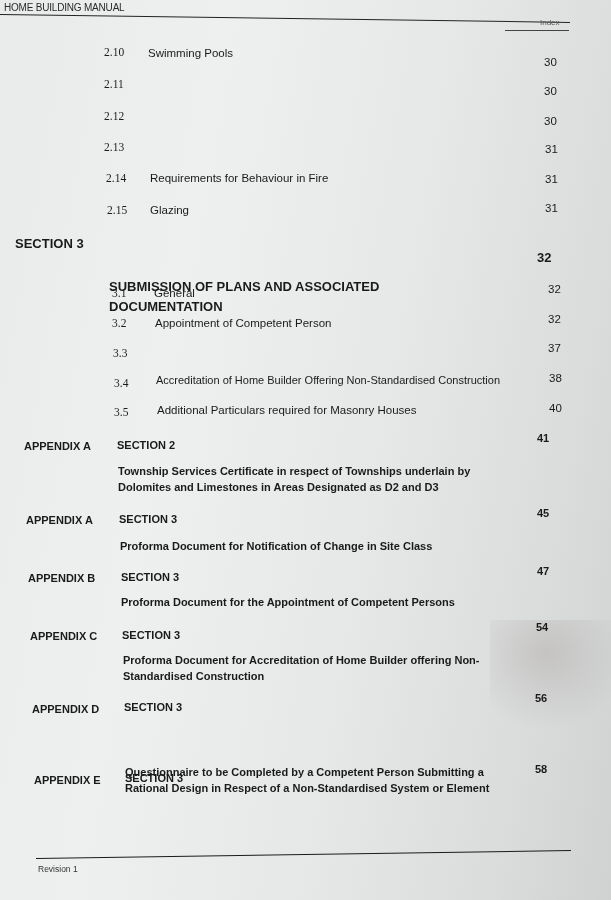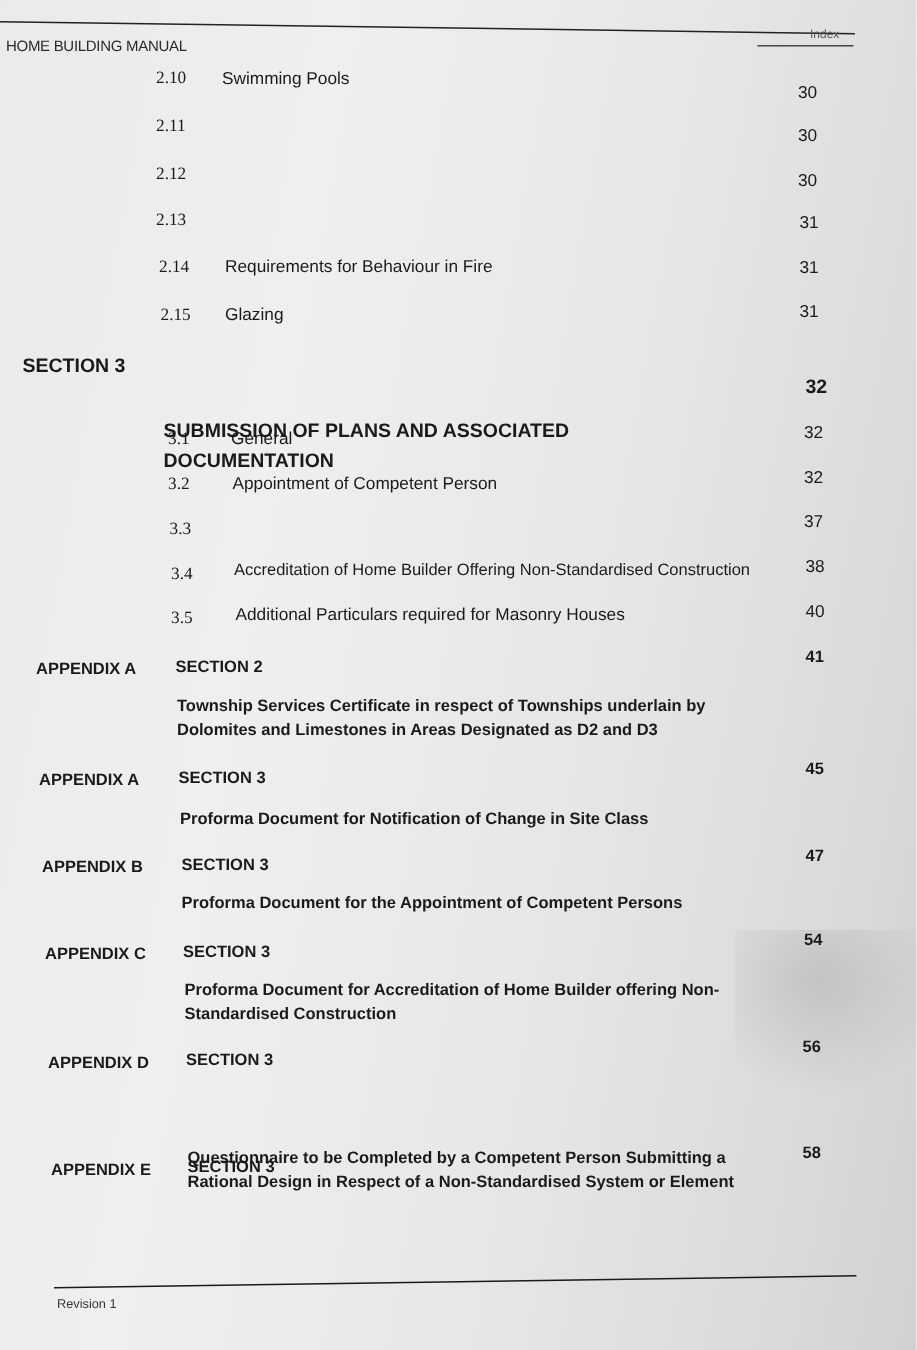--- a/index.html
+++ b/index.html
@@ -4,28 +4,28 @@
 <style>
   html, body { margin: 0; padding: 0; }
   body {
     width: 611px; height: 900px; overflow: hidden; position: relative;
     background: linear-gradient(100deg, #e9ebea 0%, #eef0ef 30%, #e6e8e7 60%, #d9dcdb 85%, #cfd2d1 100%);
     font-family: "Liberation Sans", sans-serif;
     color: #1a1a1a;
   }
   .page { position: absolute; inset: 0; }
   .abs { position: absolute; white-space: nowrap; }
-  .hdr-title { left: 4px; top: 2px; font-size: 10px; letter-spacing: -0.2px; color: #2a2a2a; margin-top: 24px; }
+  .hdr-title { left: 4px; top: 2px; font-size: 10px; letter-spacing: -0.2px; color: #2a2a2a; }
   .hdr-rule { left: 0; top: 14px; width: 570px; height: 0; border-top: 1.5px solid #222; transform: rotate(0.8deg); transform-origin: left; }
   .hdr-index { left: 540px; top: 18px; font-size: 8px; color: #555; }
   .hdr-rule2 { left: 505px; top: 30px; width: 64px; border-top: 1px solid #444; }
 
   .num { font-size: 11.5px; font-family: Liberation Serif, serif; }
   .txt { font-size: 11.5px; }
-  .pg { font-size: 11.5px; }
+  .pg { font-size: 11.5px; margin-left: 12px; }
   .sec-label { font-size: 13px; font-weight: bold; }
   .sec-title { font-size: 13px; font-weight: bold; line-height: 20px; white-space: normal; width: 330px; margin-top: 45px; }
   .app-label { font-size: 11px; font-weight: bold; }
   .app-desc { font-size: 11px; font-weight: bold; line-height: 16px; white-space: normal; width: 380px; }
 
   .ftr-rule { left: 36px; top: 858px; width: 535px; border-top: 1.5px solid #1a1a1a; transform: rotate(-0.85deg); transform-origin: left; }
   .ftr-rev { left: 38px; top: 864px; font-size: 8.5px; color: #333; }
   .shadow { position: absolute; left: 490px; top: 620px; width: 140px; height: 110px;
     background: radial-gradient(ellipse at 40% 30%, rgba(160,150,150,0.35), rgba(200,200,200,0) 70%); }
 </style>

